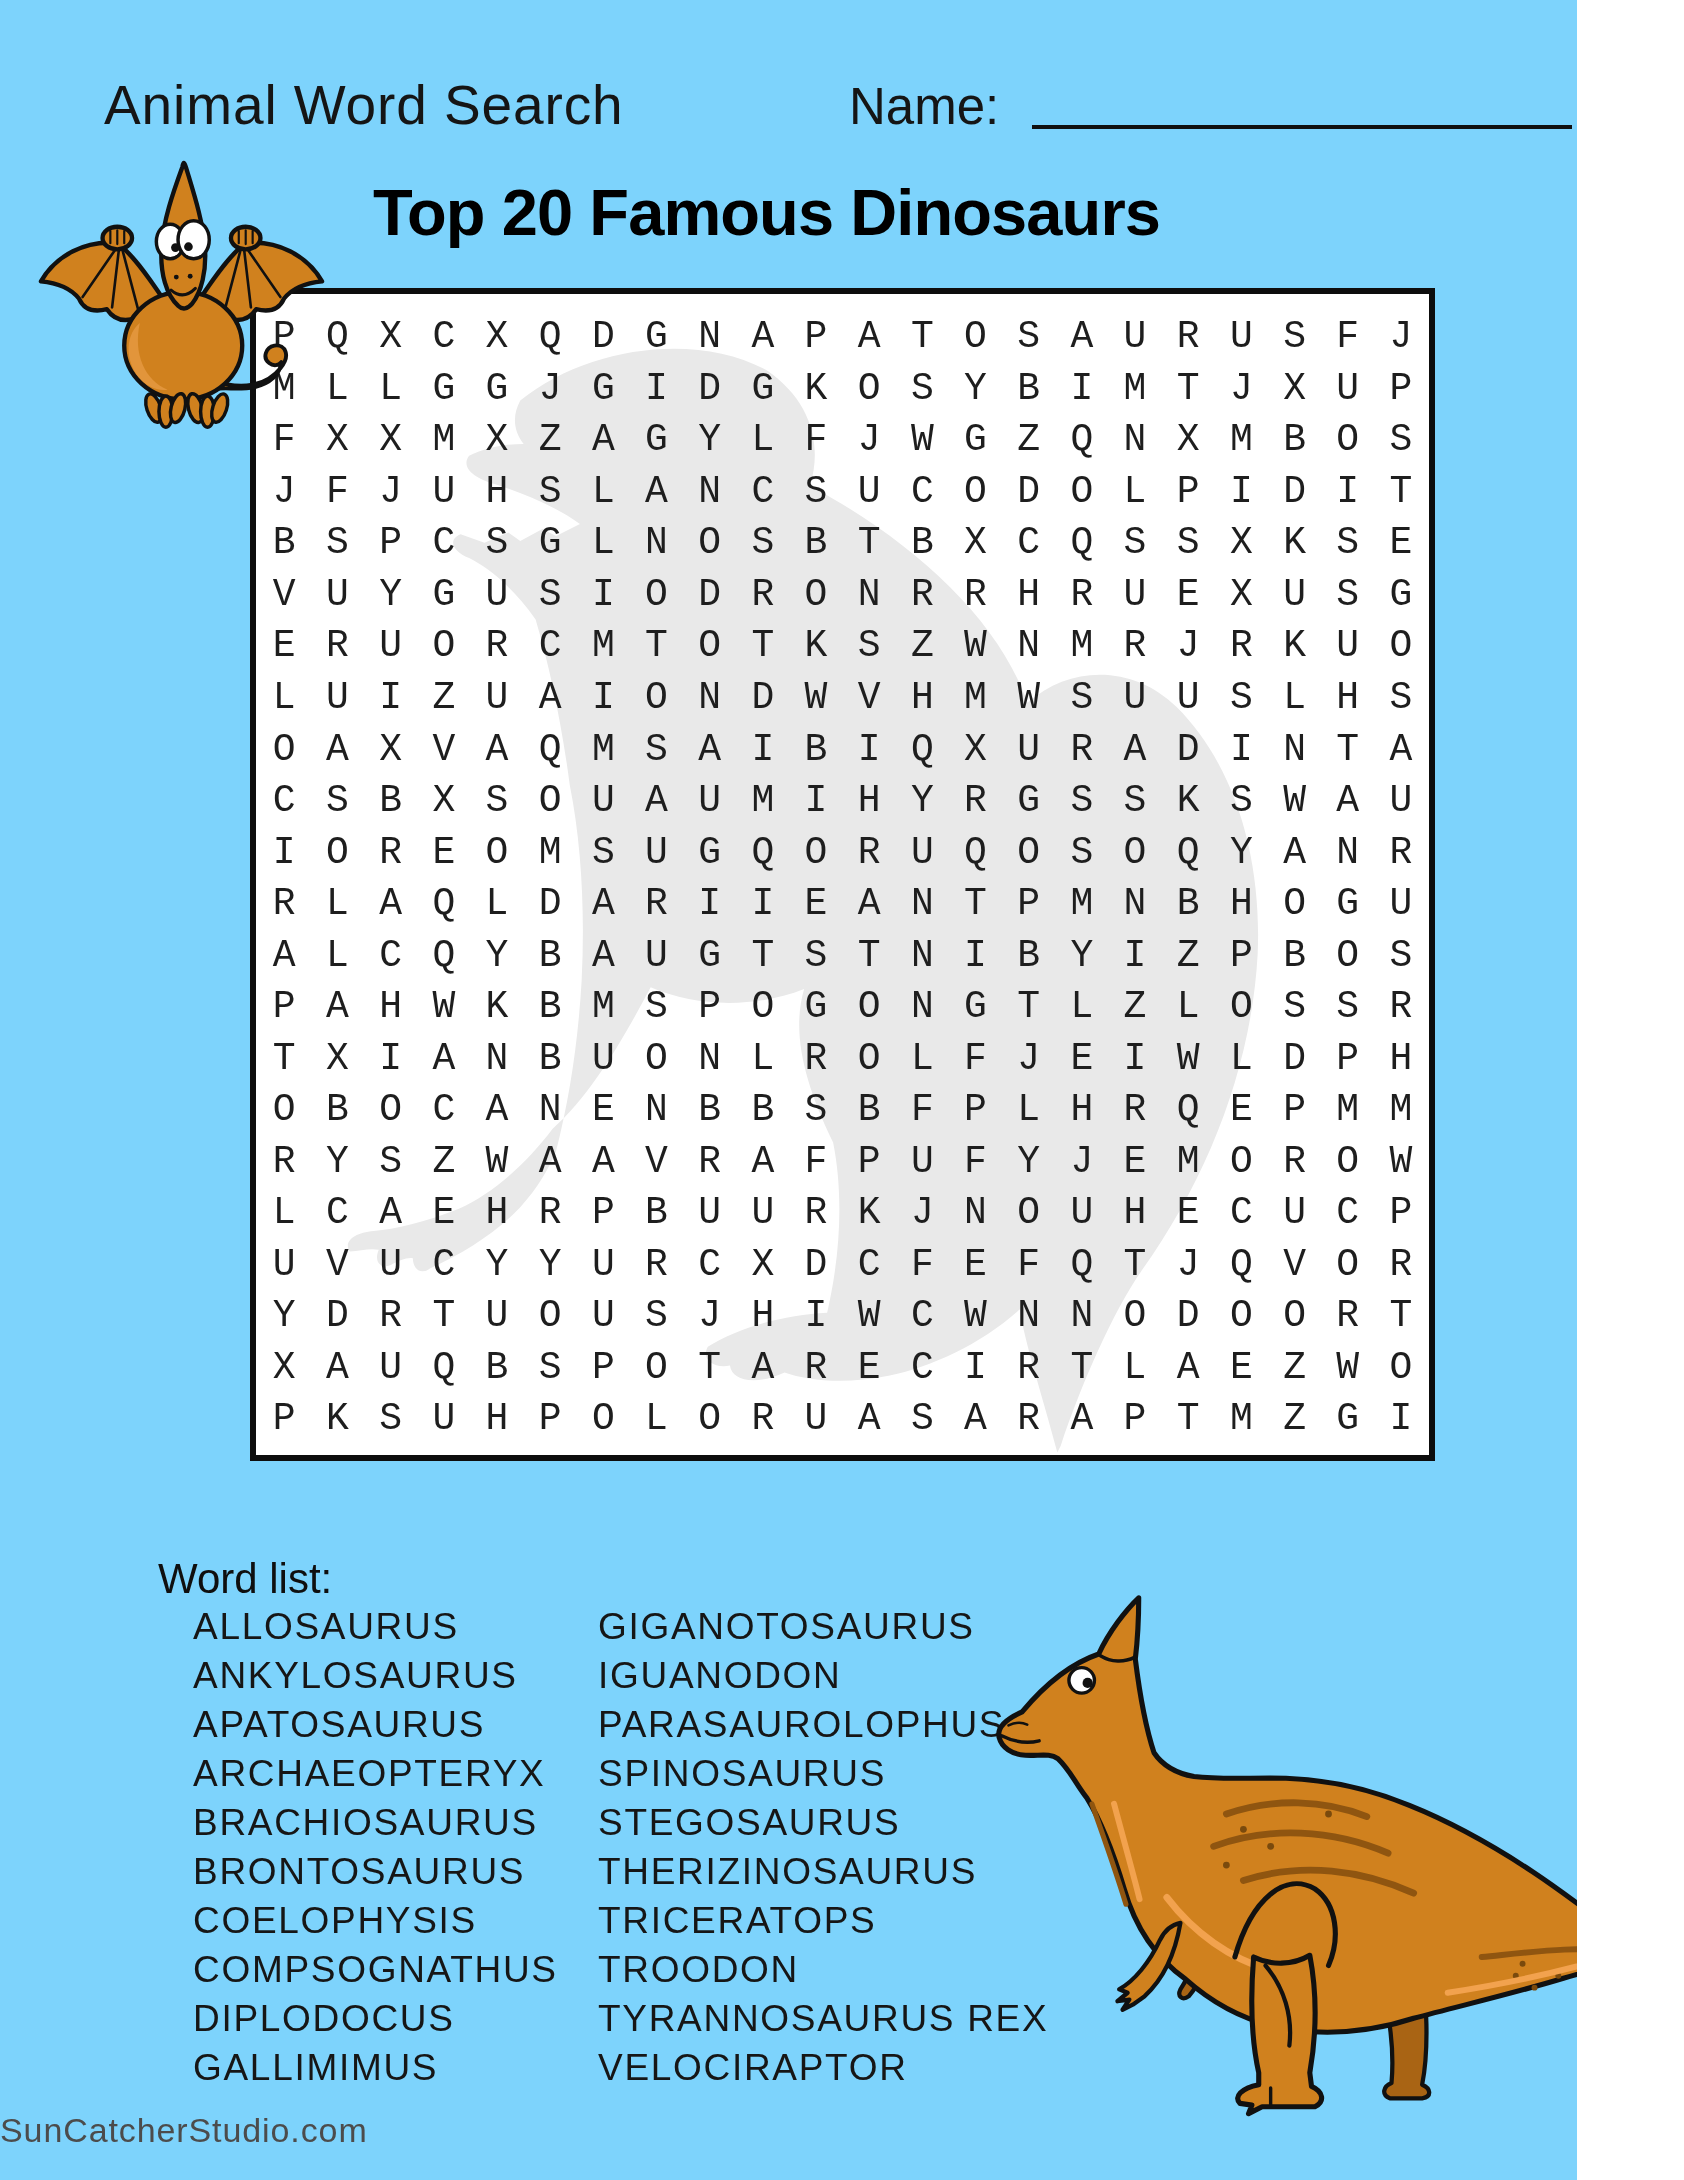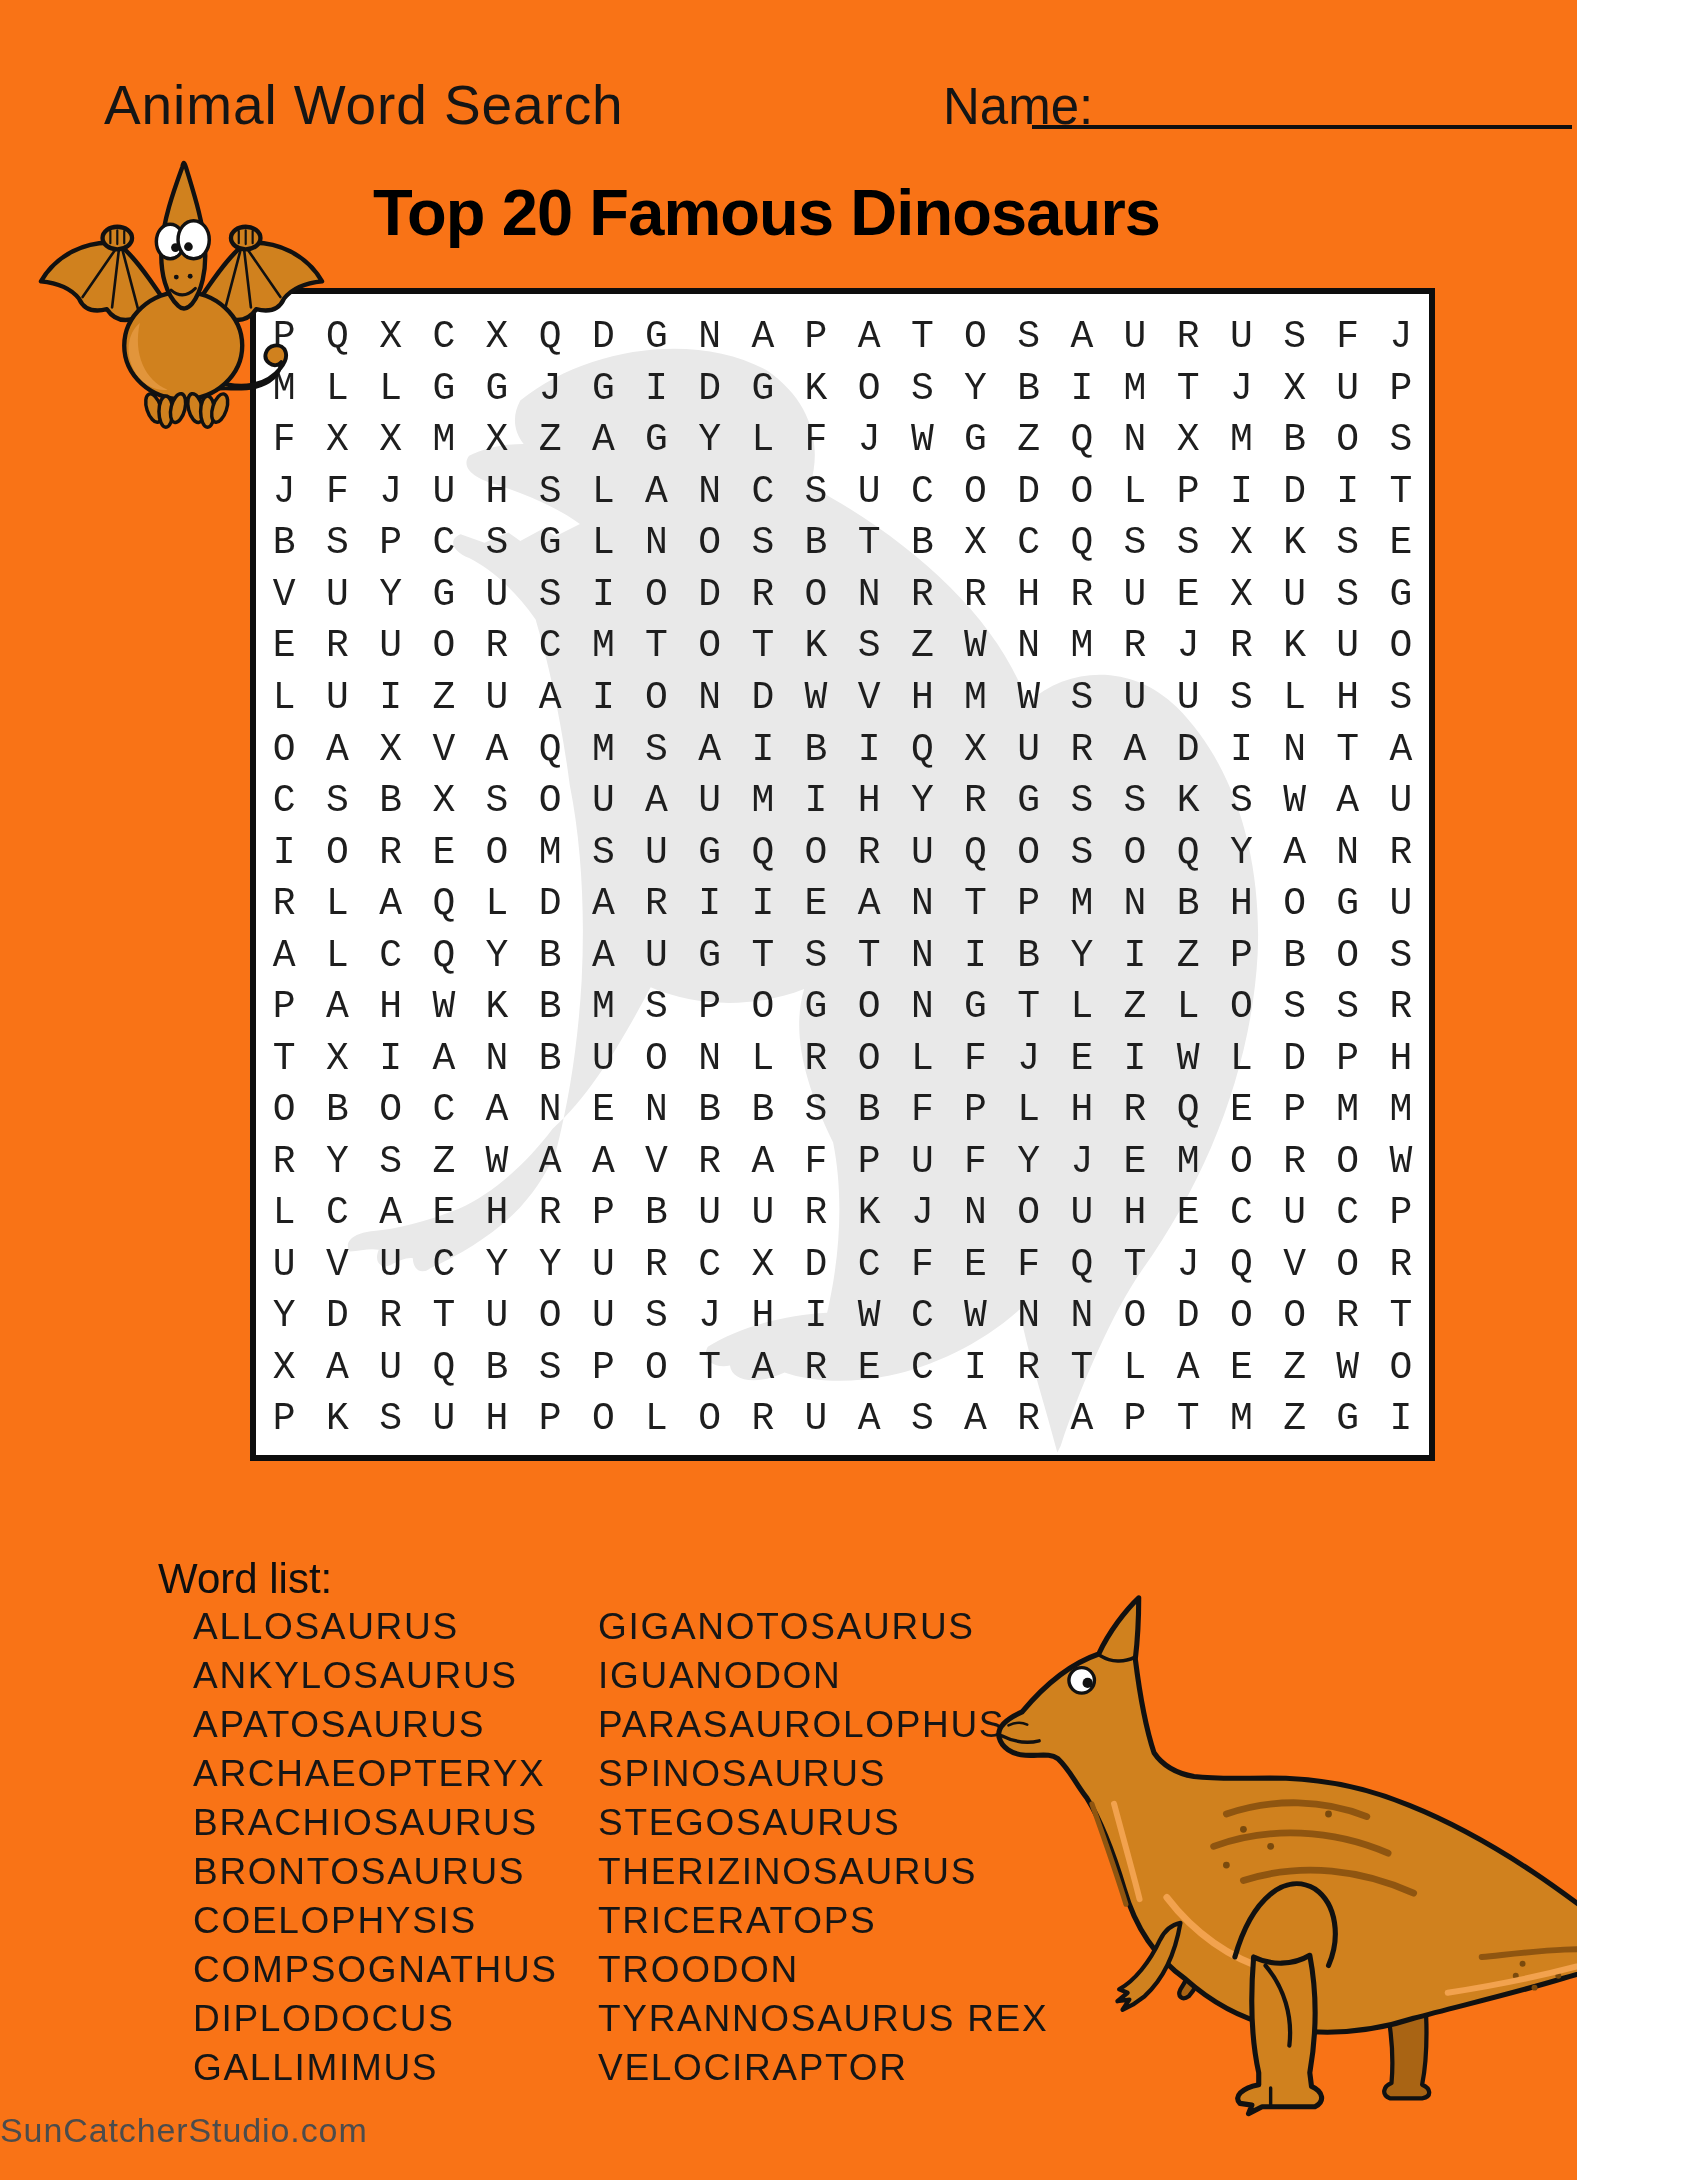--- a/index.html
+++ b/index.html
@@ -1,21 +1,21 @@
 <!DOCTYPE html>
 <html style="font-size:13.6px"><head>
 <meta charset="utf-8">
 <style>
   html,body{margin:0;padding:0;background:#fff;}
-  .page{position:relative;width:1577px;height:2181px;background:#f97316;overflow:hidden;
+  .page{position:relative;width:1577px;height:2181px;background:#7dd3fc;overflow:hidden;
         font-family:"Liberation Sans",sans-serif;}
 
   .header-title{position:absolute;left:104px;top:73px;font-size:55px;font-weight:400;
         color:#151515;letter-spacing:0.9px;}
-  .name-row{position:absolute;left:943px;top:77px;font-size:51px;color:#151515;}
+  .name-row{position:absolute;left:849px;top:77px;font-size:51px;color:#151515;}
   .name-line{position:absolute;left:1032px;top:82px;width:540px;height:43px;
         border-bottom:4.3px solid #101010;}
 
   .puzzle-title{position:absolute;left:0;width:100%;top:175px;text-align:center;
         font-size:65px;font-weight:800;color:#000;letter-spacing:-0.9px;
         transform:translateX(-22px);}
 
   .grid-box{position:absolute;left:250px;top:288px;width:1185px;height:1173px;
         border:6px solid #0d0d0d;box-sizing:border-box;background:#fff;}
   .silhouette{position:absolute;left:0;top:0;width:100%;height:100%;}

